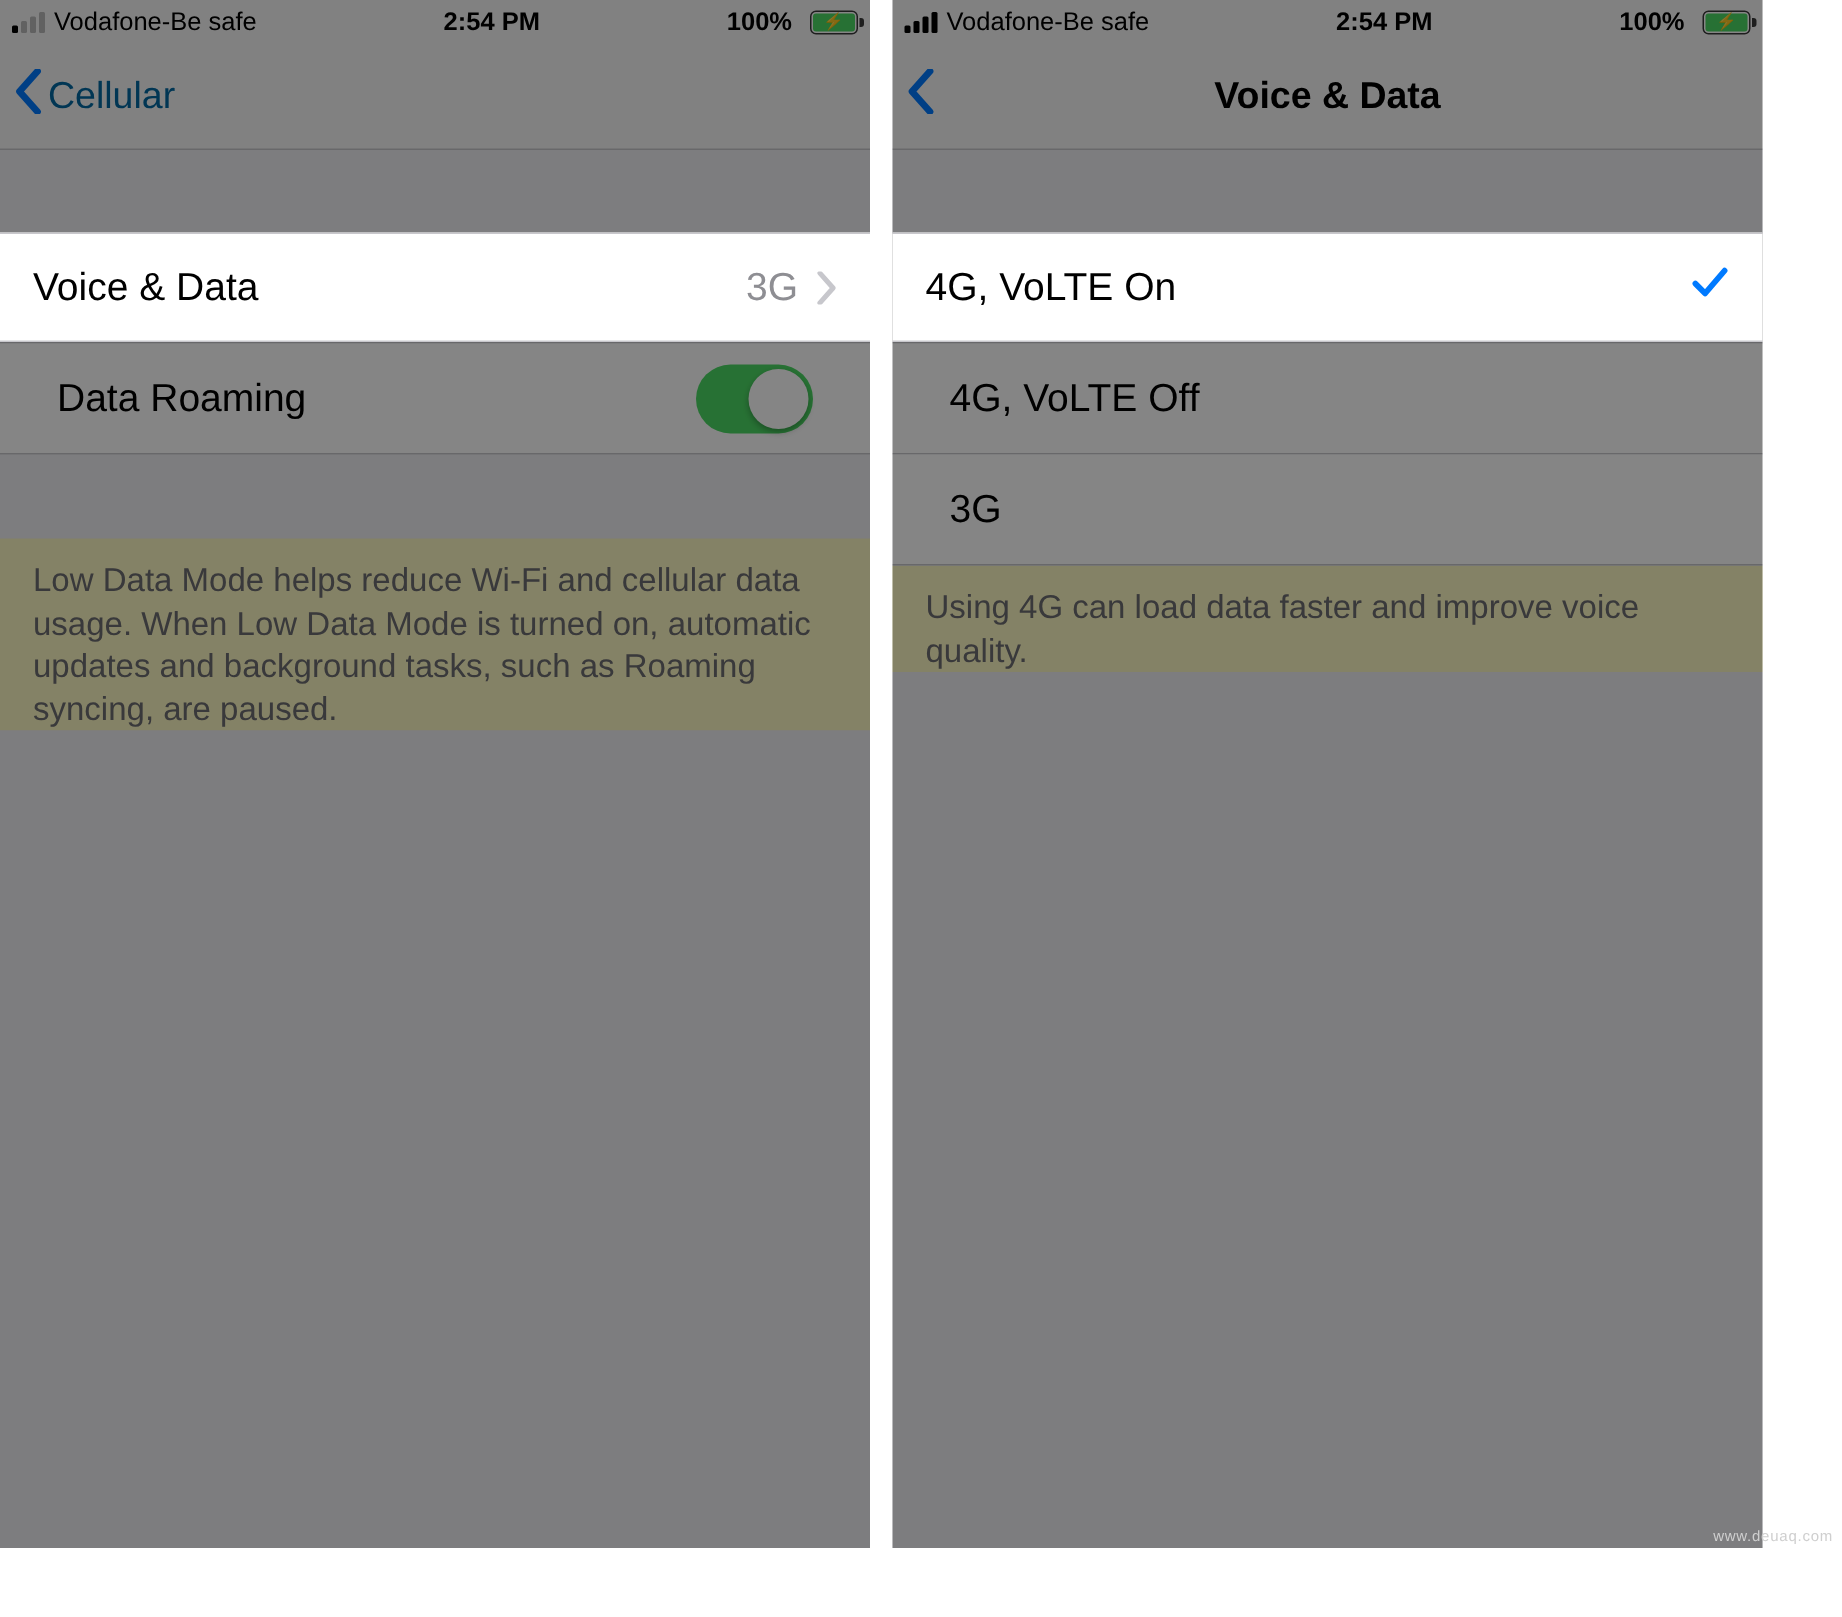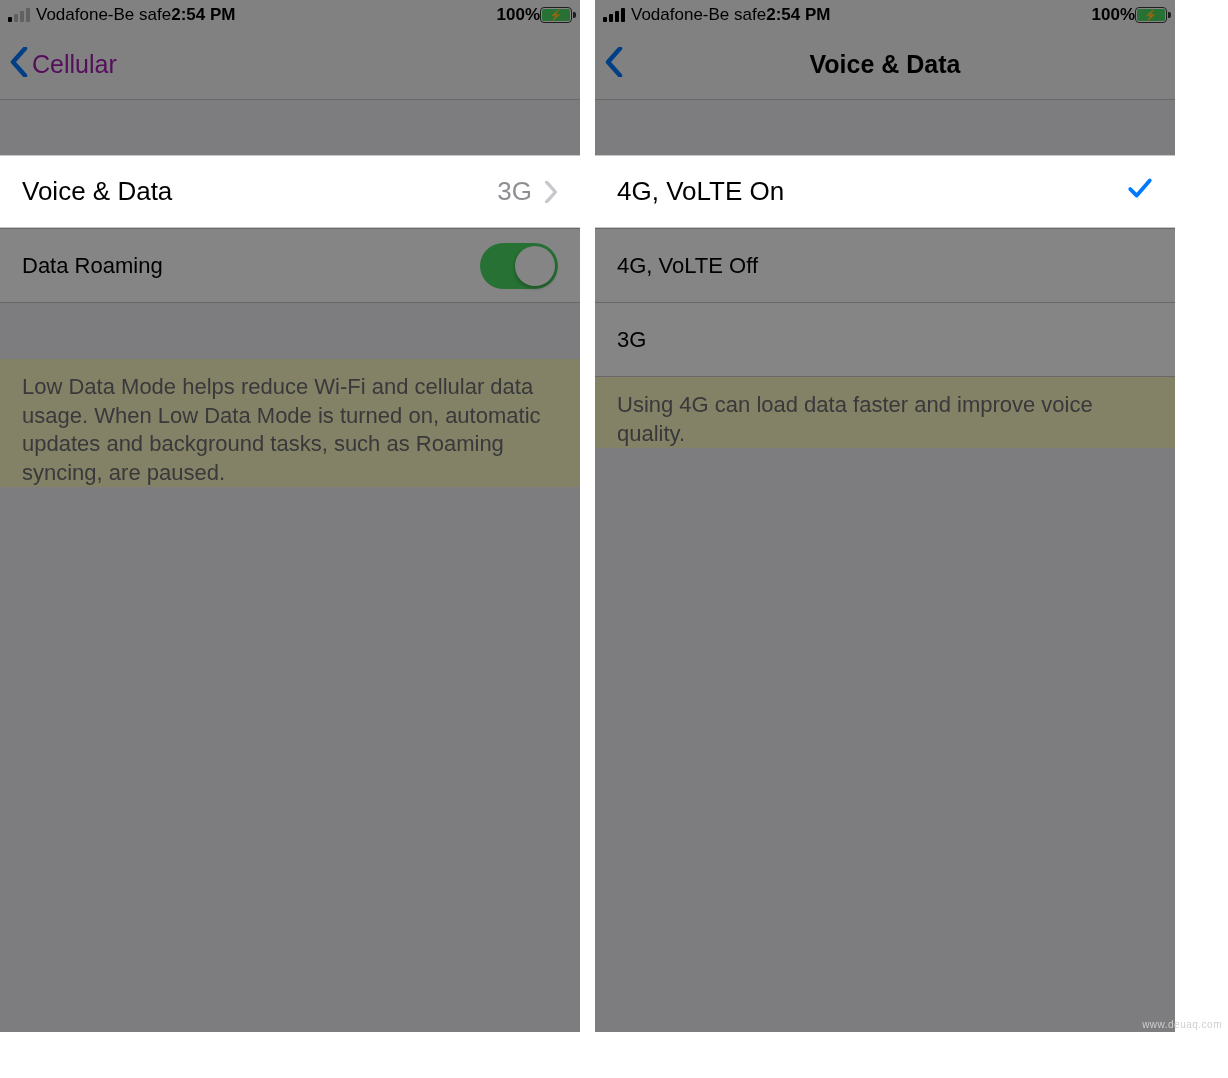--- a/index.html
+++ b/index.html
@@ -49,22 +49,22 @@
     height: 30px;
     display: flex;
     align-items: center;
     padding: 0 8px;
     font-size: 17px;
     font-weight: 500;
     background: #f8f8f8;
     color: #000;
   }
   .sb-left { display: flex; align-items: center; gap: 6px; }
-  .sb-center { flex: 1; text-align: left; font-weight: 600; }
-  .sb-right { display: flex; align-items: center; gap: 0; font-weight: 600; }
+  .sb-center { flex: 1; text-align: center; font-weight: 600; }
+  .sb-right { display: flex; align-items: center; gap: 12px; font-weight: 600; }
   .signal {
     display: flex; align-items: flex-end; gap: 2px; height: 14px;
   }
   .signal span {
     width: 4px; background: #000; border-radius: 1px;
   }
   .signal span:nth-child(1){height:5px;}
   .signal span:nth-child(2){height:8px;}
   .signal span:nth-child(3){height:11px;}
   .signal span:nth-child(4){height:14px;}
@@ -89,38 +89,38 @@
   .navbar {
     height: 70px;
     background: #f8f8f8;
     border-bottom: 1px solid #c8c7cc;
     display: flex;
     align-items: center;
     position: relative;
     padding: 0 10px;
   }
   .back {
-    display: flex; align-items: center; color: #a21caf; font-size: 25px;
+    display: flex; align-items: center; color: #0369a1; font-size: 25px;
   }
   .back svg { width: 18px; height: 30px; }
   .back-label { margin-left: 4px; }
   .nav-title {
     position: absolute; left: 0; right: 0; text-align: center;
     font-size: 25px; font-weight: 600; color: #000;
   }
 
   
   .group-gap { height: 55px; background: #efeff4; }
   .cell {
     min-height: 74px;
     background: #fff;
     display: flex;
     align-items: center;
-    padding: 0 22px;
-    font-size: 22px;
+    padding: 0 38px;
+    font-size: 26px;
     color: #000;
     border-top: 1px solid #c8c7cc;
     border-bottom: 1px solid #c8c7cc;
     position: relative;
   }
   .cell + .cell { border-top: none; }
   .cell .label { flex: 1; }
   .chevron-right {
     color: #c7c7cc;
   }

